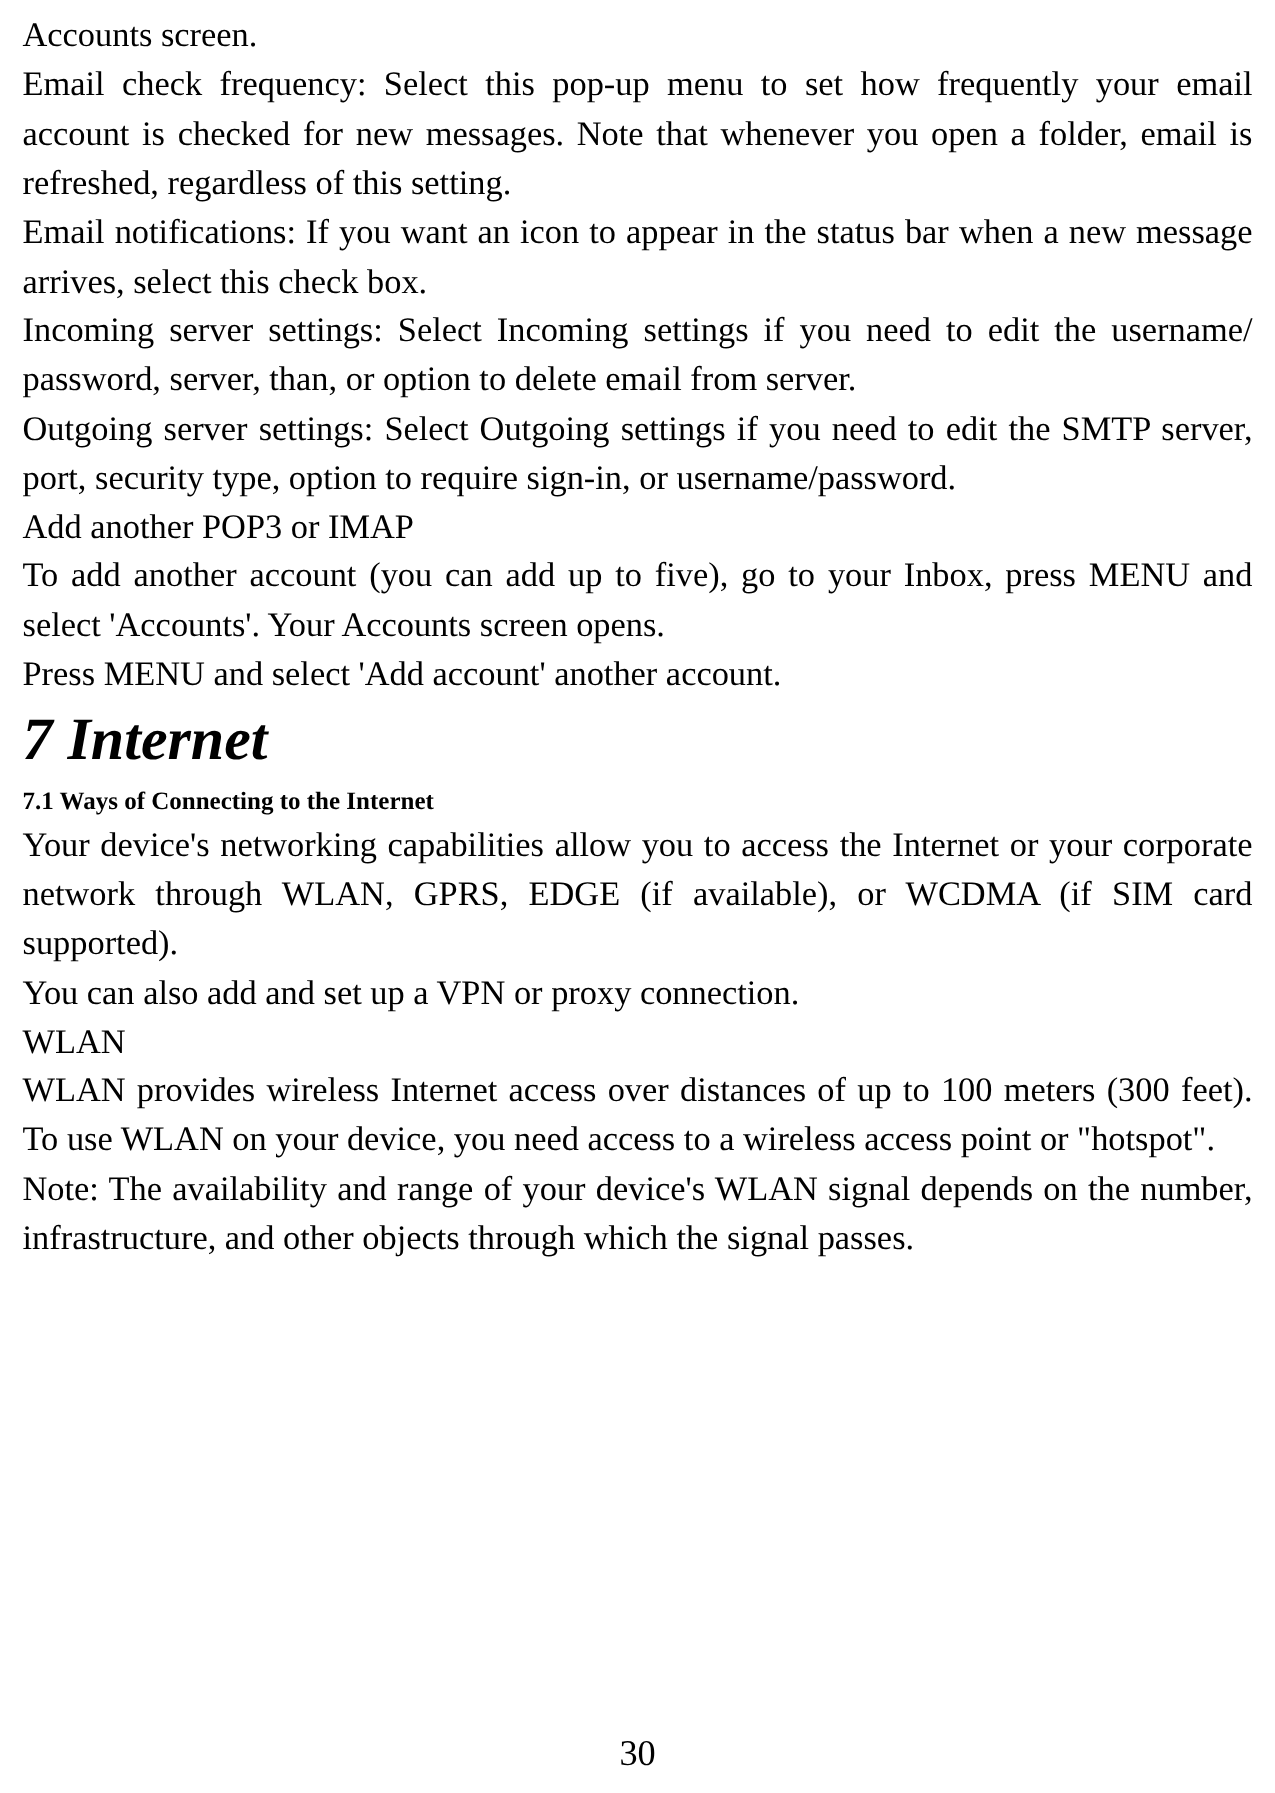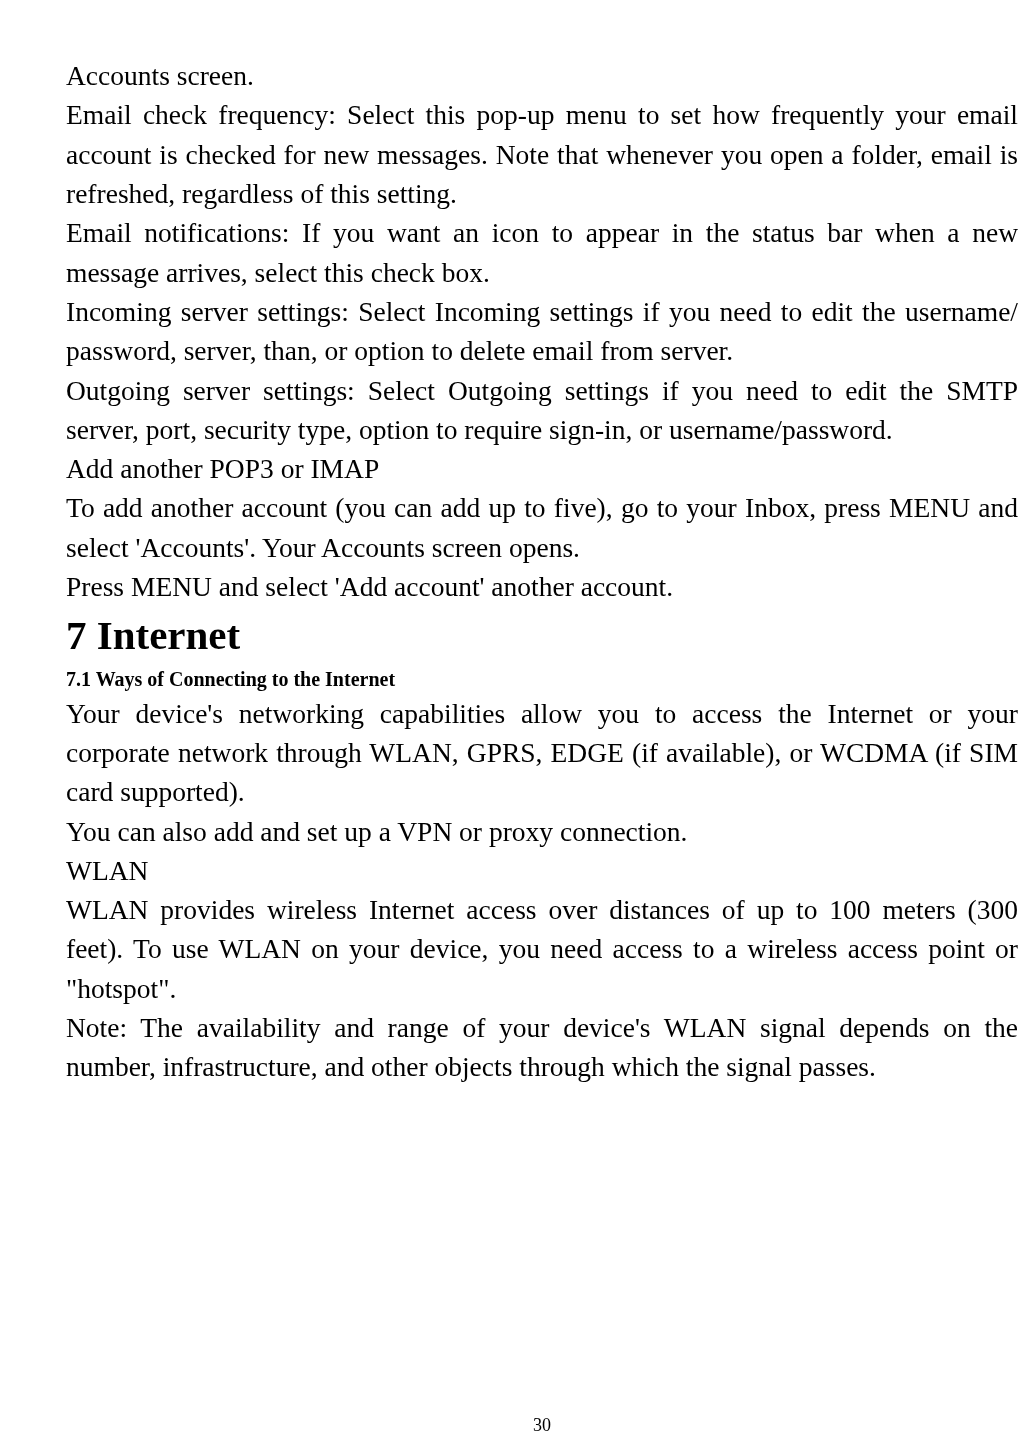--- a/index.html
+++ b/index.html
@@ -1,16 +1,16 @@
 <!DOCTYPE html>
 <html><head>
   <meta charset="utf-8">
   <style>
     * {
-      margin: 16px;
+      margin: 0;
       padding: 0;
       box-sizing: border-box;
     }
     body {
       background: #ffffff;
       font-family: "Times New Roman", Times, serif;
       color: #000000;
       width: 1020px;
       height: 1434px;
       padding: 8px 18px 0 18px;
@@ -21,38 +21,39 @@
       line-height: 1.43;
       text-align: justify;
     }
     .body-text p {
       margin: 0;
     }
     .bold {
       font-weight: normal;
     }
     .h1 {
-      font-size: 41px;
+      font-size: 48px;
       font-weight: bold;
       margin-top: 36px;
       margin-bottom: 4px;
+      font-style: italic;
     }
     .h2 {
       font-size: 20px;
       font-weight: bold;
       margin-top: 6px;
       margin-bottom: 4px;
     }
     .page-number {
       position: absolute;
       bottom: 14px;
       left: 0;
       right: 0;
       text-align: center;
-      font-size: 18px;
+      font-size: 29px;
     }
     .left {
       text-align: left;
     }
   </style>
 </head>
 <body>
 
 <div class="body-text">
   <p class="left">Accounts screen.</p>

